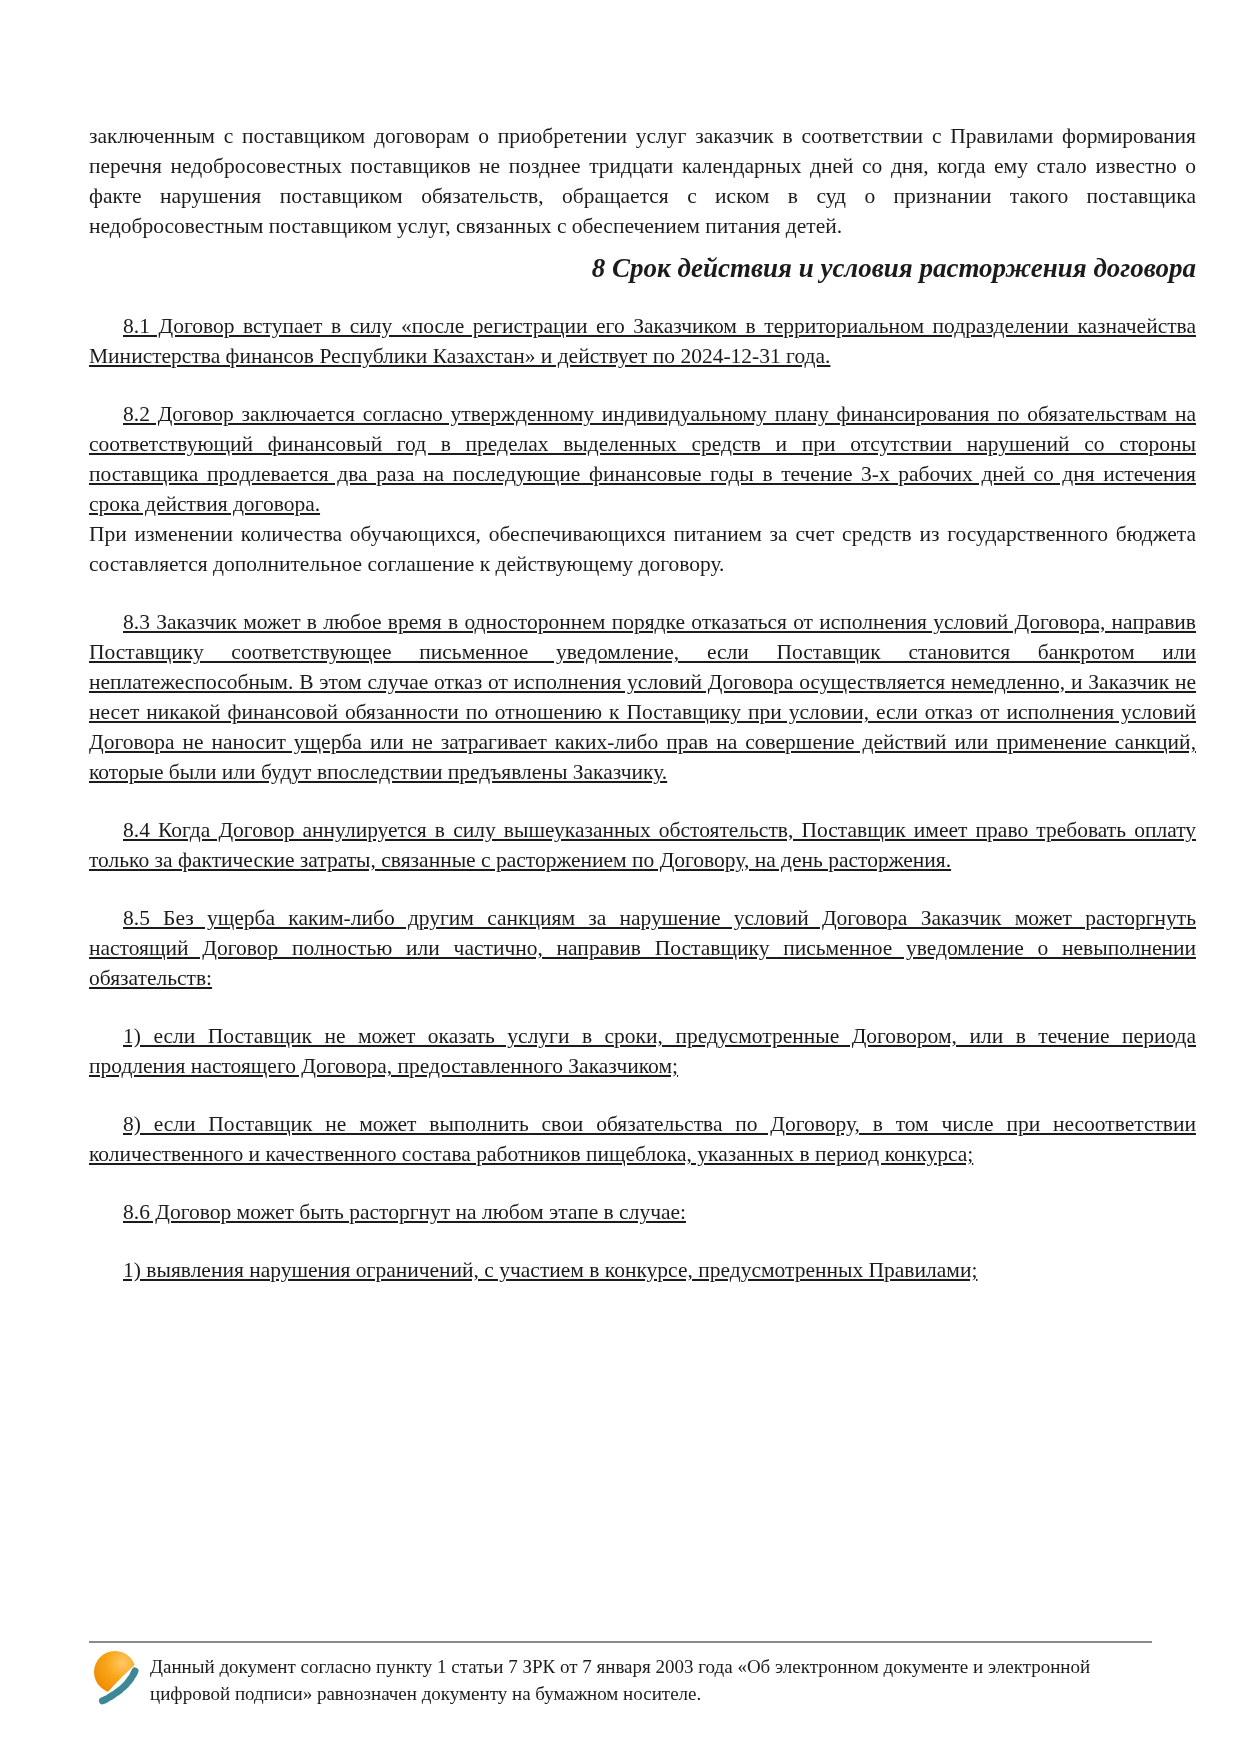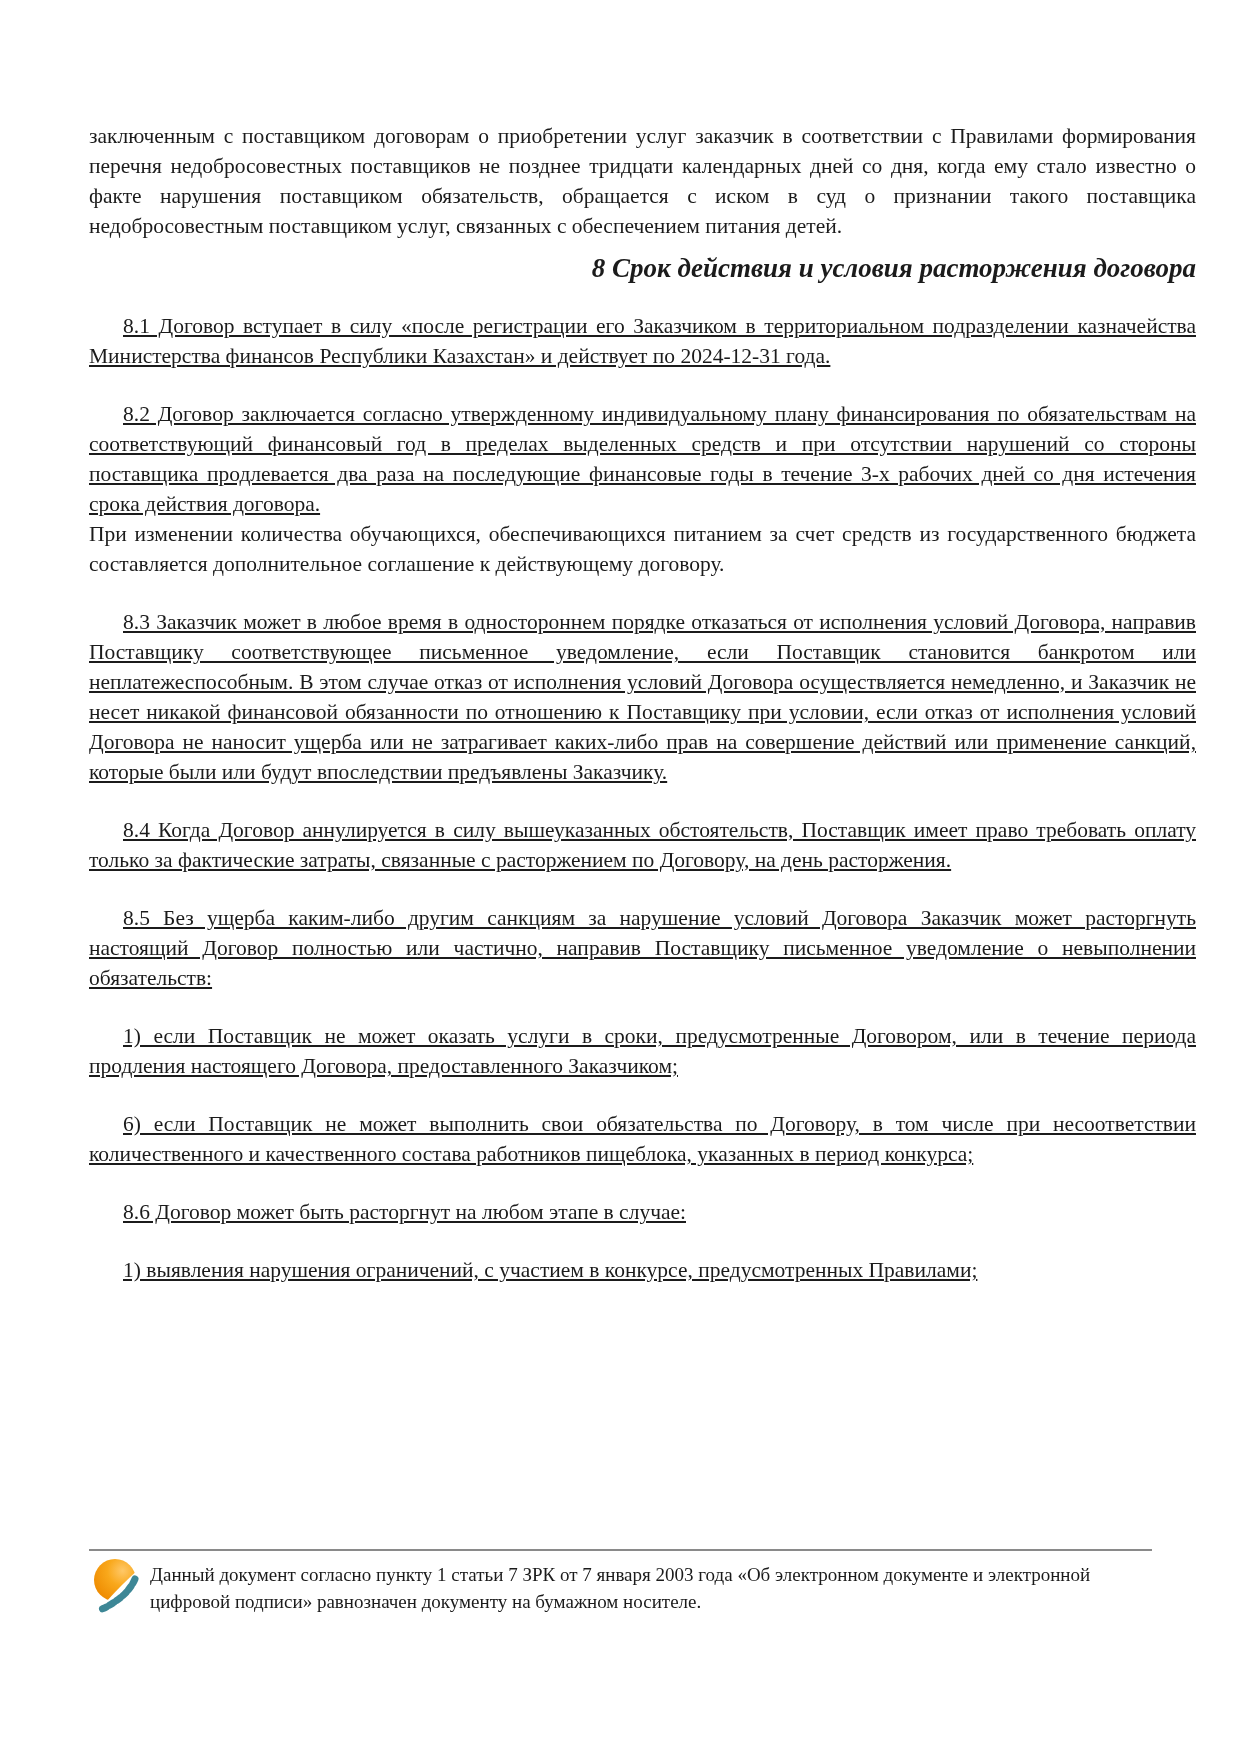--- a/index.html
+++ b/index.html
@@ -36,21 +36,21 @@
     margin: 12px 0 0 0;
     font-size: 27px;
     line-height: 30px;
     font-weight: bold;
     text-align: right;
     font-style: italic;
   }
   .footer {
     position: absolute;
     left: 89px;
-    top: 1549px;
+    top: 1641px;
     width: 1063px;
   }
   .footer-rule {
     border: 0;
     border-top: 2px solid #8a8a8a;
     margin: 0;
     width: 100%;
   }
   .footer-logo {
     position: absolute;
@@ -84,21 +84,21 @@
   <p class="para cont">При изменении количества обучающихся, обеспечивающихся питанием за счет средств из государственного бюджета составляется дополнительное соглашение к действующему договору.</p>
 
   <p class="para indent">8.3 Заказчик может в любое время в одностороннем порядке отказаться от исполнения условий Договора, направив Поставщику соответствующее письменное уведомление, если Поставщик становится банкротом или неплатежеспособным. В этом случае отказ от исполнения условий Договора осуществляется немедленно, и Заказчик не несет никакой финансовой обязанности по отношению к Поставщику при условии, если отказ от исполнения условий Договора не наносит ущерба или не затрагивает каких-либо прав на совершение действий или применение санкций, которые были или будут впоследствии предъявлены Заказчику.</p>
 
   <p class="para indent">8.4 Когда Договор аннулируется в силу вышеуказанных обстоятельств, Поставщик имеет право требовать оплату только за фактические затраты, связанные с расторжением по Договору, на день расторжения.</p>
 
   <p class="para indent">8.5 Без ущерба каким-либо другим санкциям за нарушение условий Договора Заказчик может расторгнуть настоящий Договор полностью или частично, направив Поставщику письменное уведомление о невыполнении обязательств:</p>
 
   <p class="para indent">1) если Поставщик не может оказать услуги в сроки, предусмотренные Договором, или в течение периода продления настоящего Договора, предоставленного Заказчиком;</p>
 
-  <p class="para indent">6) если Поставщик не может выполнить свои обязательства по Договору, в том числе при несоответствии количественного и качественного состава работников пищеблока, указанных в период конкурса;</p>
+  <p class="para indent">8) если Поставщик не может выполнить свои обязательства по Договору, в том числе при несоответствии количественного и качественного состава работников пищеблока, указанных в период конкурса;</p>
 
 
   <p class="para indent">8.6 Договор может быть расторгнут на любом этапе в случае:</p>
 
   <p class="para indent">1) выявления нарушения ограничений, с участием в конкурсе, предусмотренных Правилами;</p>
 
 </div>
 
 <div class="footer">
   <hr class="footer-rule">

